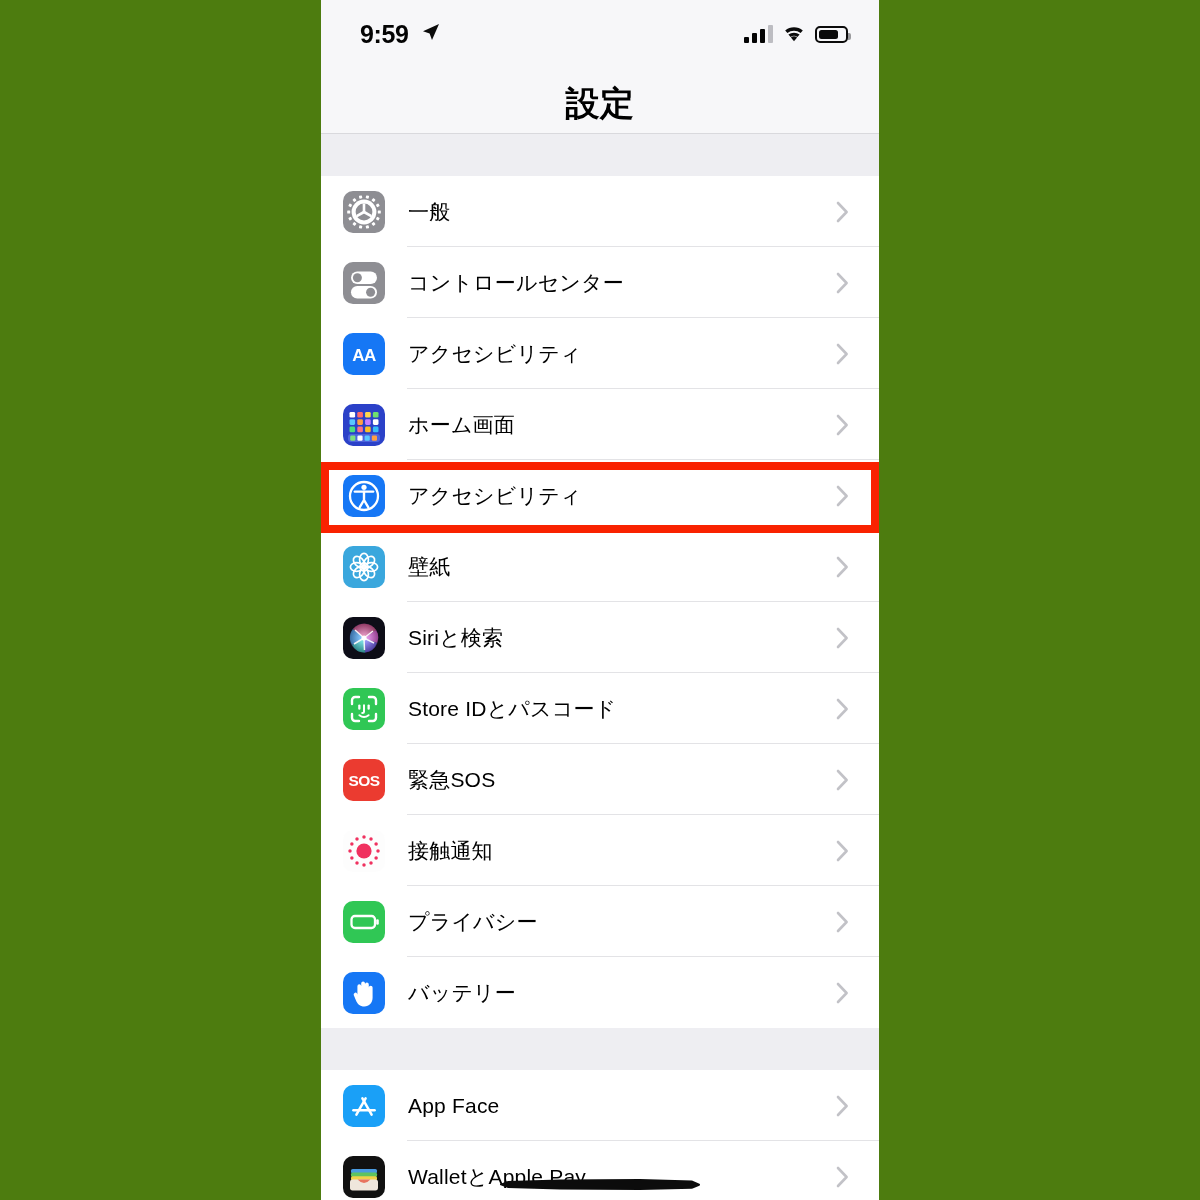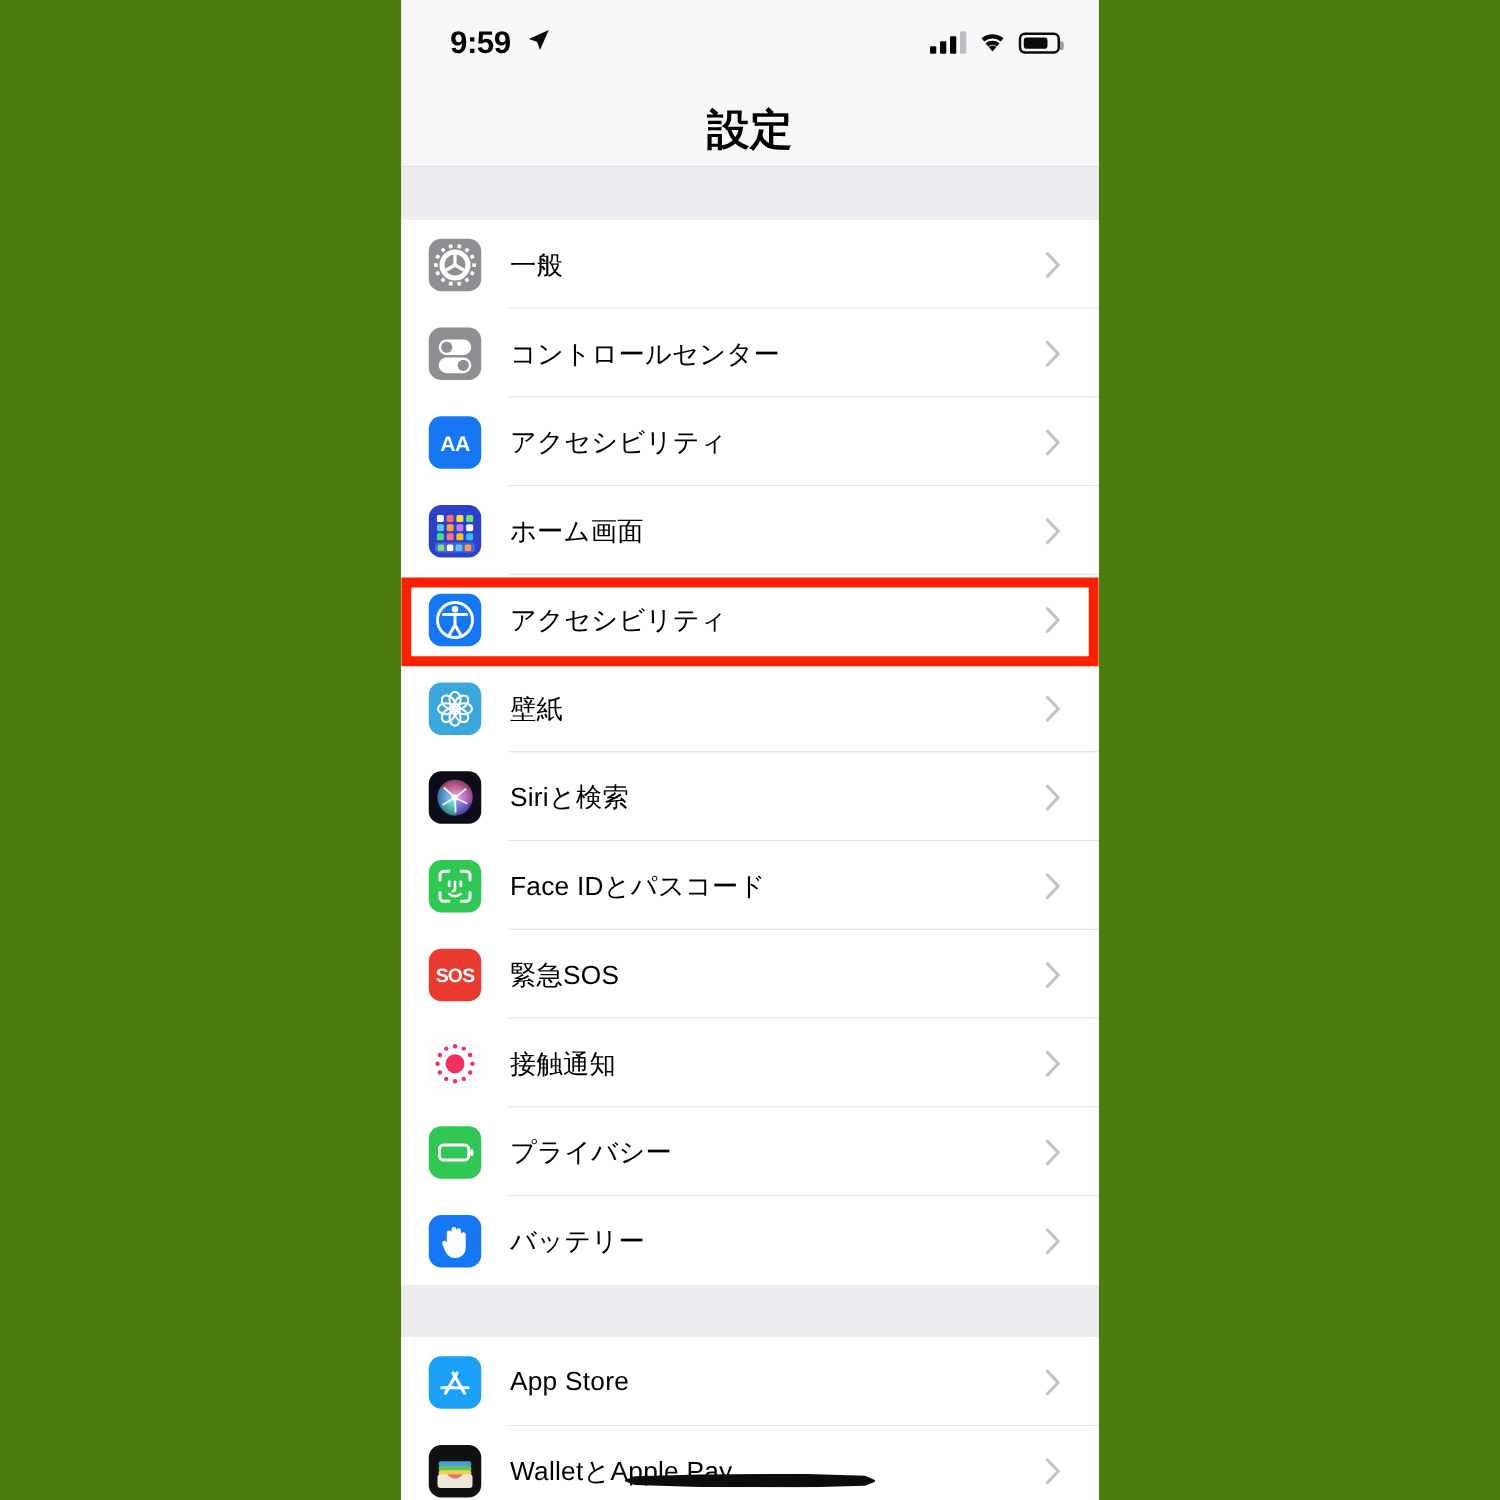--- a/index.html
+++ b/index.html
@@ -312,21 +312,21 @@
           <path d="M16 33 H12.2 A3.2 3.2 0 0 1 9 29.8 V26"></path>
         </g>
         <g fill="#ffffff">
           <rect x="15.2" y="16.4" width="2.3" height="5.4" rx="1.15"></rect>
           <rect x="24.5" y="16.4" width="2.3" height="5.4" rx="1.15"></rect>
         </g>
         <path d="M21 17.3 V23.4 q0 1.5 -1.8 1.5" stroke="#ffffff" stroke-width="2" fill="none" stroke-linecap="round"></path>
         <path d="M16.4 27.2 q4.6 3.5 9.2 0" stroke="#ffffff" stroke-width="2" fill="none" stroke-linecap="round"></path>
       </svg>
             </div>
-        <div class="row-label">Face IDとパスコード</div>
+        <div class="row-label">Store IDとパスコード</div>
         <div class="chevron">
               <svg width="13" height="22" viewBox="0 0 13 22">
     <path d="M2 2 L10.6 11 L2 20" stroke="#c2c2c7" stroke-width="2.6" fill="none" stroke-linecap="round" stroke-linejoin="round"></path>
   </svg>
             </div>
         <div class="row-sep"></div>
       </div>
           <div class="row">
         <div class="icon-wrap" style="background:#eb3b30">
               <svg width="42" height="42" viewBox="0 0 42 42">
@@ -407,21 +407,21 @@
           <div class="row">
         <div class="icon-wrap" style="background:#1aa0f7">
               <svg width="42" height="42" viewBox="0 0 42 42">
         <g stroke="#ffffff" stroke-width="2.5" stroke-linecap="round" fill="none">
           <line x1="13.4" y1="29.6" x2="22.6" y2="13.4"></line>
           <line x1="28.6" y1="29.6" x2="19.4" y2="13.4"></line>
           <line x1="10.4" y1="25.2" x2="31.6" y2="25.2"></line>
         </g>
       </svg>
             </div>
-        <div class="row-label">App Store</div>
+        <div class="row-label">App Face</div>
         <div class="chevron">
               <svg width="13" height="22" viewBox="0 0 13 22">
     <path d="M2 2 L10.6 11 L2 20" stroke="#c2c2c7" stroke-width="2.6" fill="none" stroke-linecap="round" stroke-linejoin="round"></path>
   </svg>
             </div>
         <div class="row-sep"></div>
       </div>
           <div class="row">
         <div class="icon-wrap" style="background:#111111">
               <svg width="42" height="42" viewBox="0 0 42 42">

